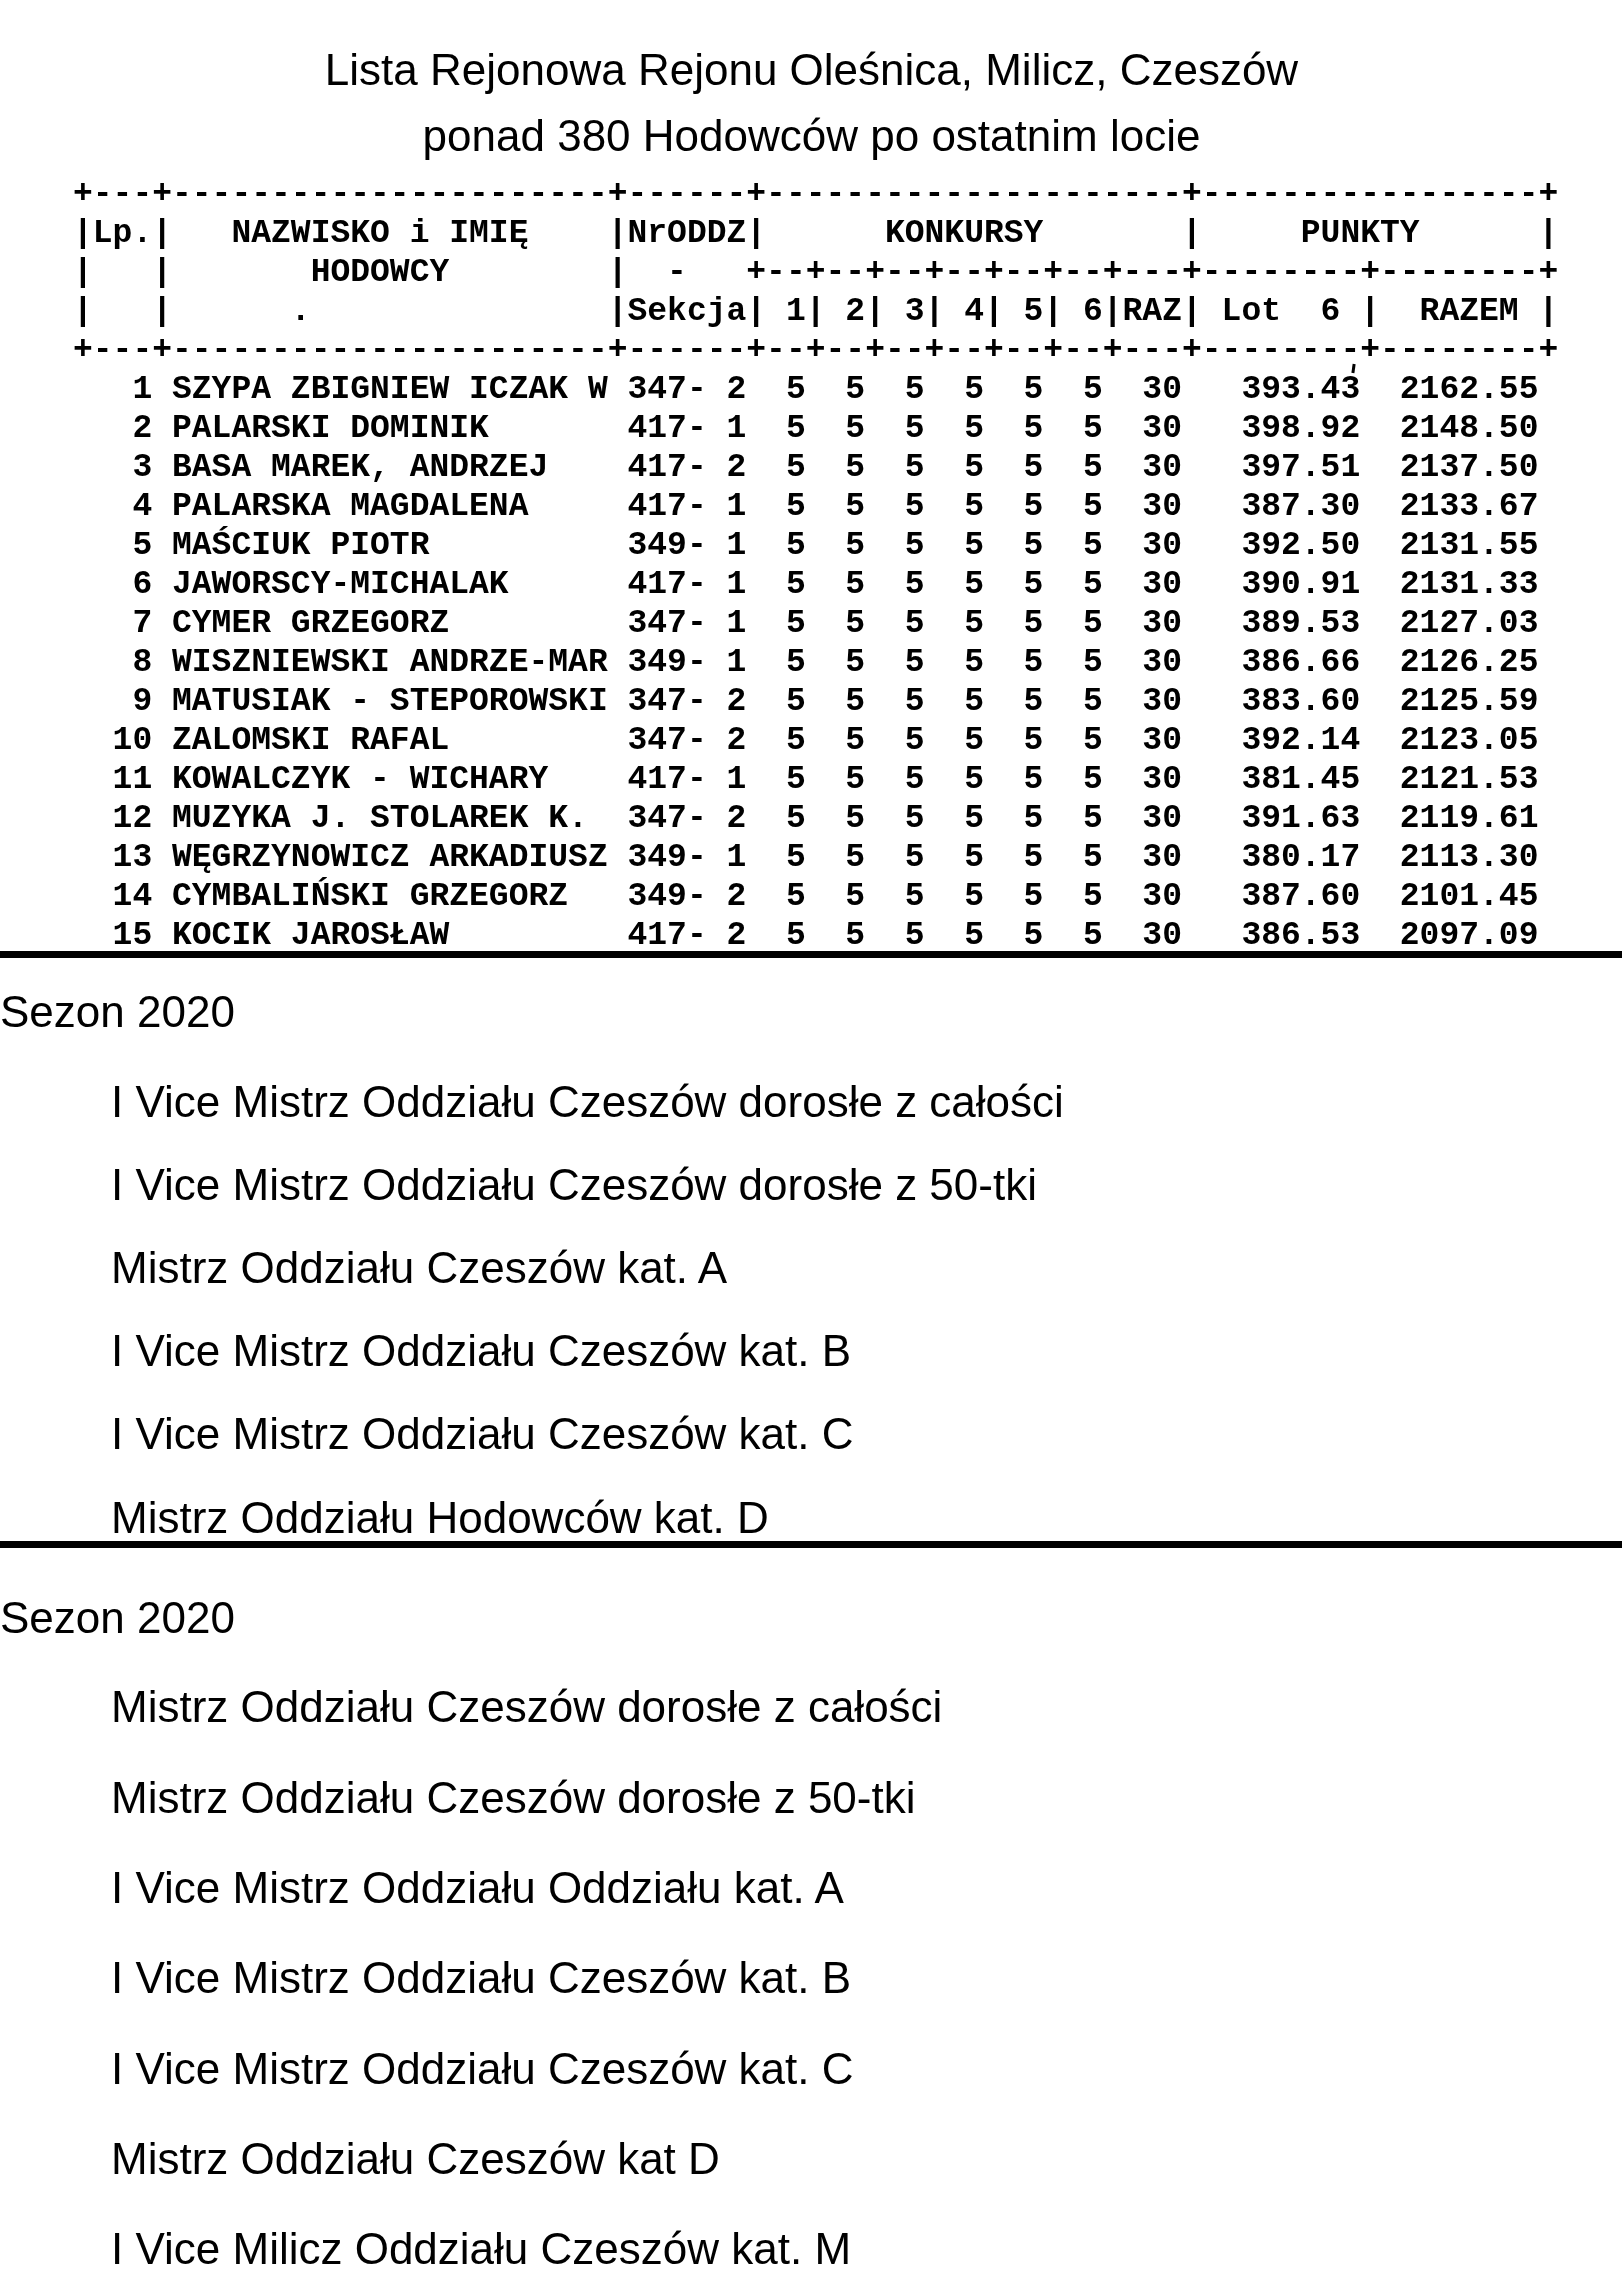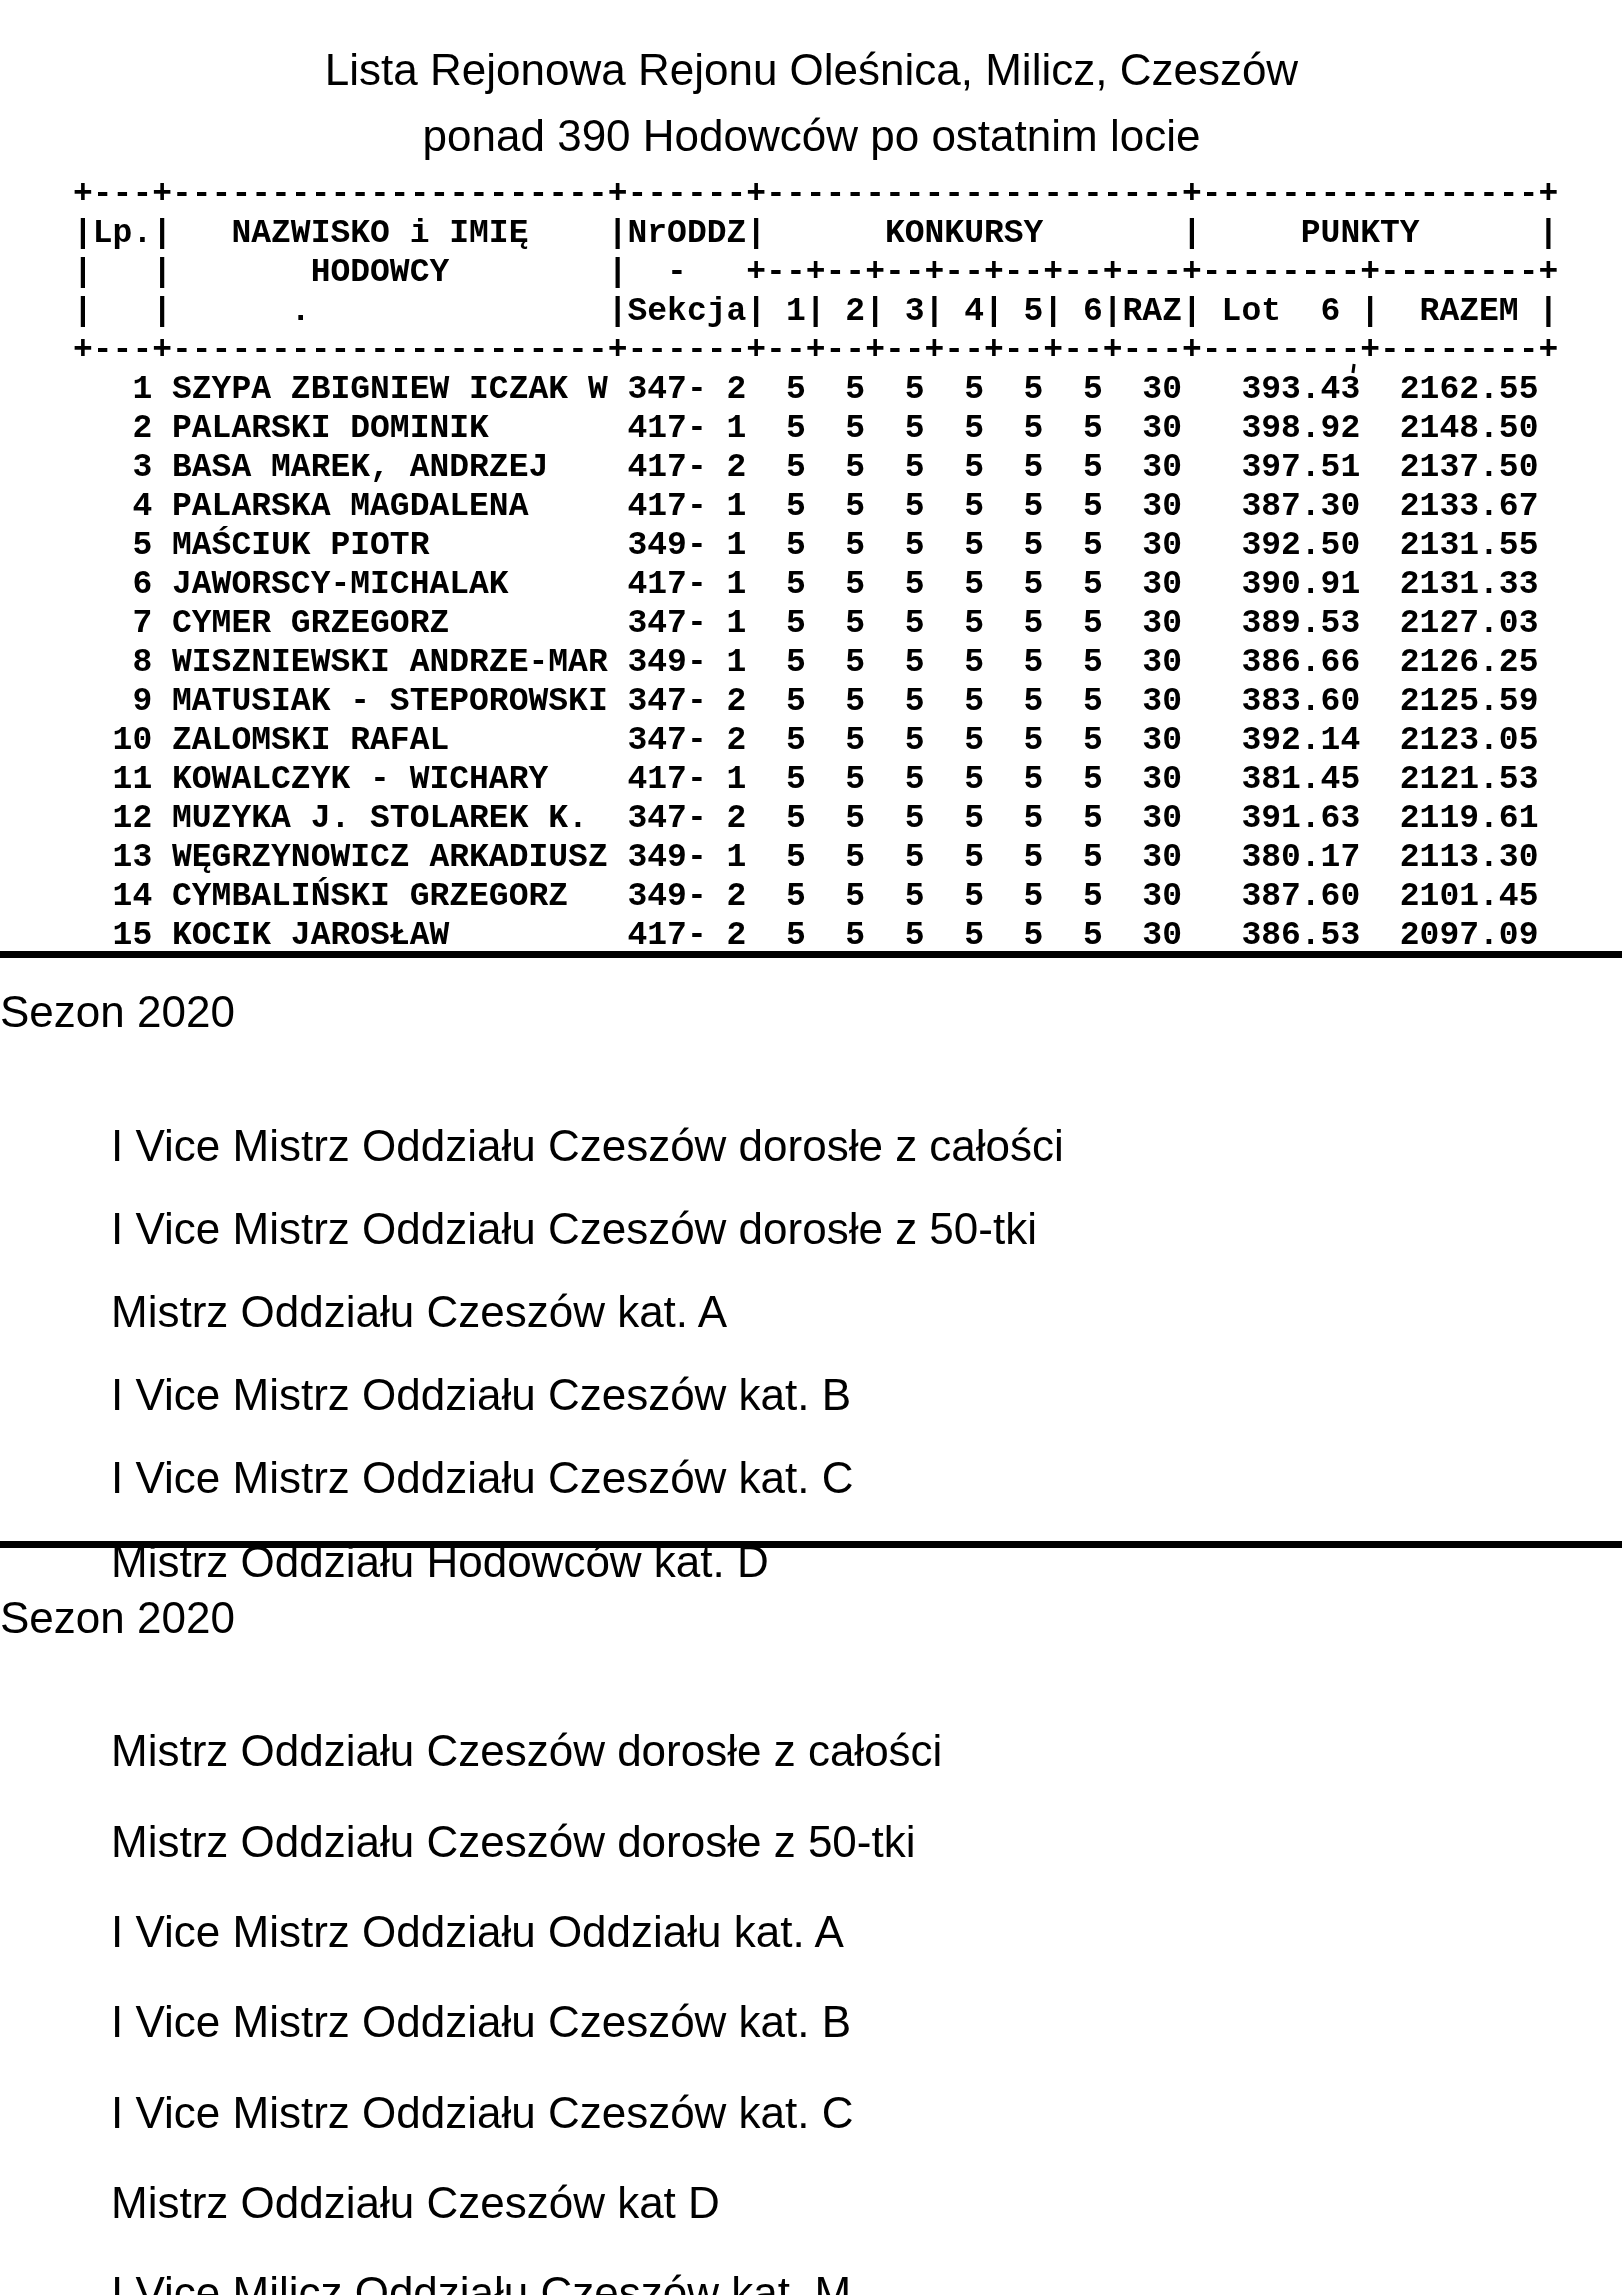--- a/index.html
+++ b/index.html
@@ -30,21 +30,20 @@
     text-align: center;
   }
 
   .section-heading {
     left: 0;
     width: 1570px;
   }
 
   .ach {
     left: 111px;
-    margin-top: 44px;
   }
 
   pre.results {
     position: absolute;
     left: 73px;
     top: 175px;
     margin: 0;
     font-family: "Liberation Mono", monospace;
     font-weight: bold;
     font-size: 33px;
@@ -68,21 +67,21 @@
     background: #000;
     transform: rotate(8deg);
   }
 </style>
 </head>
 <body>
 
 <div class="page">
 
   <div class="sans title-line" style="top:45px">Lista Rejonowa Rejonu Oleśnica, Milicz, Czeszów</div>
-  <div class="sans title-line" style="top:111px">ponad 390 Hodowców po ostatnim locie</div>
+  <div class="sans title-line" style="top:111px">ponad 380 Hodowców po ostatnim locie</div>
 
   <pre class="results">+---+----------------------+------+---------------------+-----------------+
 |Lp.|   NAZWISKO i IMIĘ    |NrODDZ|      KONKURSY       |     PUNKTY      |
 |   |       HODOWCY        |  -   +--+--+--+--+--+--+---+--------+--------+
 |   |      .               |Sekcja| 1| 2| 3| 4| 5| 6|RAZ| Lot  6 |  RAZEM |
 +---+----------------------+------+--+--+--+--+--+--+---+--------+--------+
    1 SZYPA ZBIGNIEW ICZAK W 347- 2  5  5  5  5  5  5  30   393.43  2162.55
    2 PALARSKI DOMINIK       417- 1  5  5  5  5  5  5  30   398.92  2148.50
    3 BASA MAREK, ANDRZEJ    417- 2  5  5  5  5  5  5  30   397.51  2137.50
    4 PALARSKA MAGDALENA     417- 1  5  5  5  5  5  5  30   387.30  2133.67

